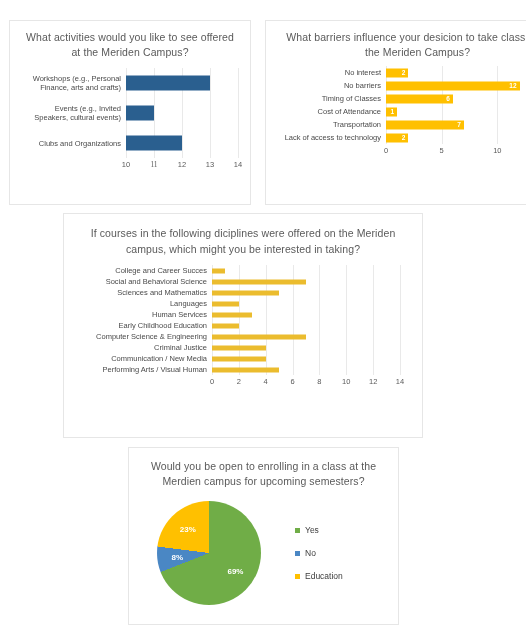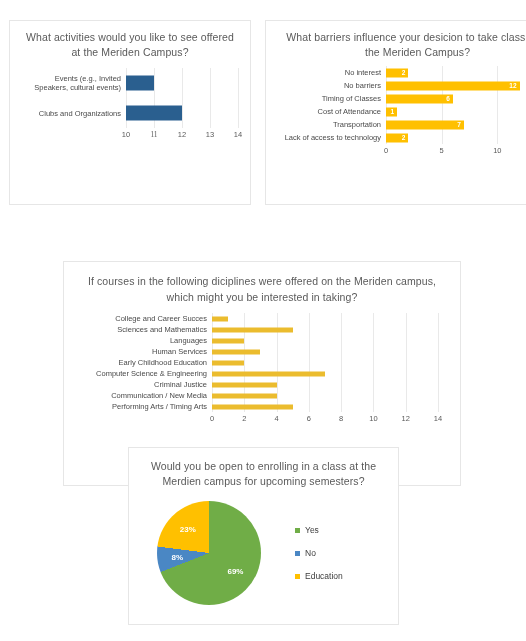--- a/index.html
+++ b/index.html
@@ -15,21 +15,21 @@
     overflow: hidden;
   }
   .panel {
     position: absolute;
     background: #ffffff;
     border: 1px solid #e6e6e6;
     box-sizing: border-box;
   }
   #panel-activities { left: 9px;  top: 20px;  width: 242px; height: 185px; }
   #panel-barriers   { left: 265px; top: 20px; width: 305px; height: 185px; }
-  #panel-disciplines{ left: 63px;  top: 213px; width: 398px; height: 225px; margin-top: 48px; }
+  #panel-disciplines{ left: 63px;  top: 213px; width: 360px; height: 225px; }
   #panel-enrolling  { left: 128px; top: 447px; width: 271px; height: 178px; }
 
   .chart-title {
     text-align: center;
     color: #5a5a5a;
     font-size: 10.5px;
     line-height: 15px;
     padding: 9px 14px 0 14px;
     font-weight: normal;
     letter-spacing: 0.1px;
@@ -169,20 +169,34 @@
     flex: 0 0 auto;
   }
 </style>
 </head>
 <body>
 
 <div class="panel" id="panel-activities">
   <div class="chart-title">What activities would you like to see offered at the Meriden Campus?</div>
   <div class="hbar-chart" id="chart-activities">
       <div class="hbar-row">
+        <div class="hbar-label">Workshops (e.g., Personal
+Finance, arts and crafts)</div>
+        <div class="hbar-track">
+          <div class="gridlines" style="left: 0px; right: 0px;">
+            <div class="gridline" style="left: 0%;"></div>
+            <div class="gridline" style="left: 25%;"></div>
+            <div class="gridline" style="left: 50%;"></div>
+            <div class="gridline" style="left: 75%;"></div>
+            <div class="gridline" style="left: 100%;"></div>
+          </div>
+          <div class="hbar-fill" style="width: 75%; background: rgb(42, 95, 143);"></div>
+        </div>
+      </div>
+      <div class="hbar-row">
         <div class="hbar-label">Events (e.g., Invited
 Speakers, cultural events)</div>
         <div class="hbar-track">
           <div class="gridlines" style="left: 0px; right: 0px;">
             <div class="gridline" style="left: 0%;"></div>
             <div class="gridline" style="left: 25%;"></div>
             <div class="gridline" style="left: 50%;"></div>
             <div class="gridline" style="left: 75%;"></div>
             <div class="gridline" style="left: 100%;"></div>
           </div>
@@ -327,20 +341,36 @@
             <div class="gridline" style="left: 42.8571%;"></div>
             <div class="gridline" style="left: 57.1429%;"></div>
             <div class="gridline" style="left: 71.4286%;"></div>
             <div class="gridline" style="left: 85.7143%;"></div>
             <div class="gridline" style="left: 100%;"></div>
           </div>
           <div class="hbar-fill" style="width: 7.14286%; background: rgb(235, 188, 46);"></div>
         </div>
       </div>
       <div class="hbar-row">
+        <div class="hbar-label">Social and Behavioral Science</div>
+        <div class="hbar-track">
+          <div class="gridlines" style="left: 0px; right: 0px;">
+            <div class="gridline" style="left: 0%;"></div>
+            <div class="gridline" style="left: 14.2857%;"></div>
+            <div class="gridline" style="left: 28.5714%;"></div>
+            <div class="gridline" style="left: 42.8571%;"></div>
+            <div class="gridline" style="left: 57.1429%;"></div>
+            <div class="gridline" style="left: 71.4286%;"></div>
+            <div class="gridline" style="left: 85.7143%;"></div>
+            <div class="gridline" style="left: 100%;"></div>
+          </div>
+          <div class="hbar-fill" style="width: 50%; background: rgb(235, 188, 46);"></div>
+        </div>
+      </div>
+      <div class="hbar-row">
         <div class="hbar-label">Sciences and Mathematics</div>
         <div class="hbar-track">
           <div class="gridlines" style="left: 0px; right: 0px;">
             <div class="gridline" style="left: 0%;"></div>
             <div class="gridline" style="left: 14.2857%;"></div>
             <div class="gridline" style="left: 28.5714%;"></div>
             <div class="gridline" style="left: 42.8571%;"></div>
             <div class="gridline" style="left: 57.1429%;"></div>
             <div class="gridline" style="left: 71.4286%;"></div>
             <div class="gridline" style="left: 85.7143%;"></div>
@@ -439,21 +469,21 @@
             <div class="gridline" style="left: 42.8571%;"></div>
             <div class="gridline" style="left: 57.1429%;"></div>
             <div class="gridline" style="left: 71.4286%;"></div>
             <div class="gridline" style="left: 85.7143%;"></div>
             <div class="gridline" style="left: 100%;"></div>
           </div>
           <div class="hbar-fill" style="width: 28.5714%; background: rgb(235, 188, 46);"></div>
         </div>
       </div>
       <div class="hbar-row">
-        <div class="hbar-label">Performing Arts / Timing Arts</div>
+        <div class="hbar-label">Performing Arts / Visual Human</div>
         <div class="hbar-track">
           <div class="gridlines" style="left: 0px; right: 0px;">
             <div class="gridline" style="left: 0%;"></div>
             <div class="gridline" style="left: 14.2857%;"></div>
             <div class="gridline" style="left: 28.5714%;"></div>
             <div class="gridline" style="left: 42.8571%;"></div>
             <div class="gridline" style="left: 57.1429%;"></div>
             <div class="gridline" style="left: 71.4286%;"></div>
             <div class="gridline" style="left: 85.7143%;"></div>
             <div class="gridline" style="left: 100%;"></div>

